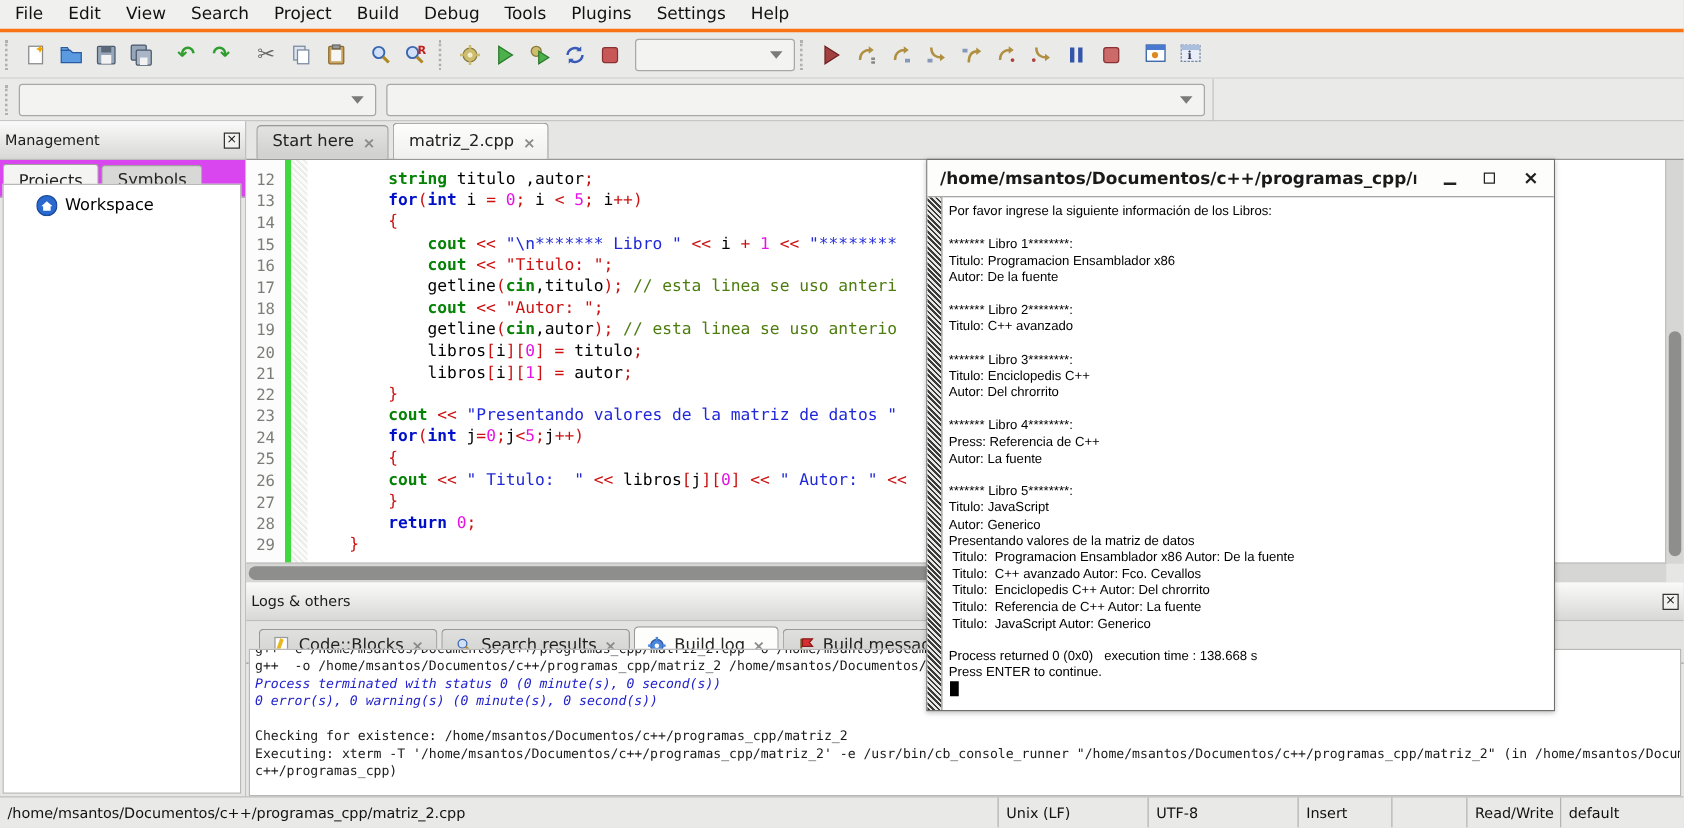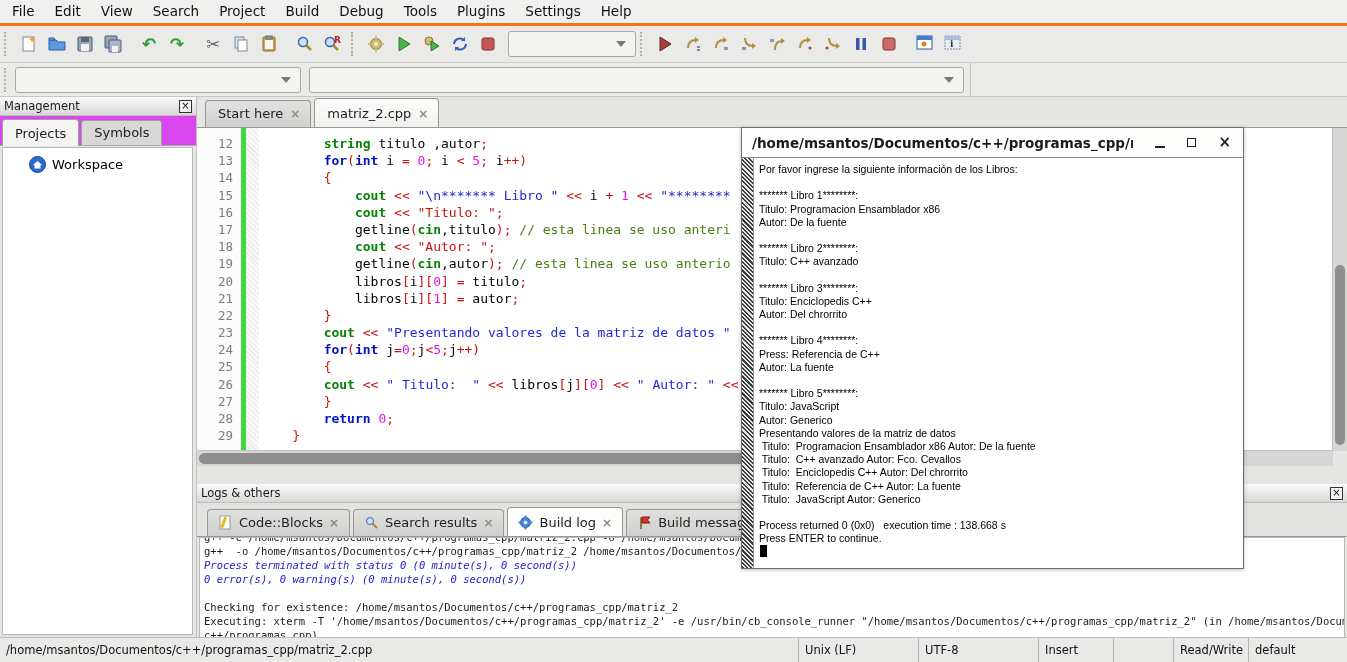--- a/index.html
+++ b/index.html
@@ -20,57 +20,57 @@
   .glyph{font-size:17px;line-height:17px;}
   .g-green{color:#2f9e2f;font-weight:bold;}
   .g-grey{color:#666;}
   .combo{height:26px;background:#f3f3f1;border:1px solid #a8a8a6;border-radius:3px;display:flex;align-items:center;justify-content:flex-end;box-sizing:border-box;}
   .combo .arrow{width:0;height:0;border-left:5px solid transparent;border-right:5px solid transparent;border-top:6px solid #7a7a78;margin-right:9px;}
   .combo .cval{flex:1;padding-left:6px;font-size:12px;color:#222;}
   .tb-endline{width:1px;height:34px;background:#c2c2c0;}
 
   
   .left-panel{position:absolute;left:0;top:97px;width:197px;height:540px;background:#e6e6e4;border-right:1px solid #c0c0be;box-sizing:border-box;}
-  .caption{height:19px;background:linear-gradient(#fafafa,#d8d8d6);border-bottom:1px solid #bdbdbb;display:flex;align-items:center;font-size:11.5px;padding:0 4px;box-sizing:border-box;color:#1a1a1a;justify-content:space-between;}
+  .caption{height:31px;background:linear-gradient(#fafafa,#d8d8d6);border-bottom:1px solid #bdbdbb;display:flex;align-items:center;font-size:11.5px;padding:0 4px;box-sizing:border-box;color:#1a1a1a;justify-content:space-between;}
   .caption .cap-label{flex:1;}
   .capclose{width:13px;height:13px;border:1px solid #333;background:#f2f2f0;display:flex;align-items:center;justify-content:center;font-size:10px;line-height:10px;color:#111;box-sizing:border-box;}
   .mgmt-tabs{display:flex;align-items:flex-end;height:29px;padding-left:2px;border-bottom:1px solid #a8a8a6;background:#d946ef;}
   .mtab{font-size:13px;padding:4px 12px 5px 12px;border:1px solid #a0a09e;border-bottom:none;background:linear-gradient(#dcdcda,#cecec c);margin-right:2px;border-radius:3px 3px 0 0;background:#d8d8d6;color:#222;}
   .mtab.active{background:#f4f4f2;position:relative;top:1px;padding-top:6px;}
   .tree{position:absolute;left:2px;right:3px;top:50px;bottom:2px;background:#ffffff;border:1px solid #b8b8b6;}
   .tree-item{display:flex;align-items:center;gap:6px;padding:8px 0 0 26px;font-size:13px;color:#000;}
 
   
   .notebook{position:absolute;left:197px;top:97px;width:1150px;height:369px;}
   .etabs{position:absolute;left:0;top:0;right:0;height:31px;display:flex;align-items:flex-end;padding-left:8px;border-bottom:1px solid #989896;box-sizing:border-box;}
   .etab{display:flex;align-items:center;gap:7px;font-size:13px;padding:5px 10px 6px 12px;border:1px solid #989896;border-bottom:none;border-radius:4px 4px 0 0;background:linear-gradient(#e2e2e0,#d0d0ce);margin-right:3px;color:#222;}
   .etab.active{background:linear-gradient(#fdfdfc,#f0f0ee);position:relative;padding-top:7px;z-index:2;}
   .tab-x{color:#8a8a88;font-weight:bold;font-size:12px;line-height:12px;}
   .editor{position:absolute;left:0;top:31px;right:14px;bottom:15px;background:#ffffff;display:flex;overflow:hidden;}
-  .gutter{width:44px;background:#fcfcfc;color:#7c7c7a;font-family:"DejaVu Sans Mono","Liberation Mono",monospace;font-size:12.5px;text-align:right;padding:7px 8px 0 0;box-sizing:border-box;}
+  .gutter{width:31px;background:#fcfcfc;color:#7c7c7a;font-family:"DejaVu Sans Mono","Liberation Mono",monospace;font-size:12.5px;text-align:right;padding:7px 8px 0 0;box-sizing:border-box;}
   .gnum{height:17.2px;line-height:17.2px;}
   .changebar{width:5px;background:#3fd83f;}
   .foldmargin{width:13px;background:repeating-linear-gradient(45deg,#ececea 0 1.5px,#fbfbf9 1.5px 3.5px);}
   .code{flex:1;padding:7px 0 0 2px;font-family:"DejaVu Sans Mono","Liberation Mono",monospace;font-size:13px;overflow:hidden;}
   .cl{height:17.2px;line-height:17.2px;white-space:pre;}
   .tk-pln{color:#000;}
   .tk-kw{color:#0010c8;font-weight:bold;}
   .tk-lib{color:#068206;font-weight:bold;}
   .tk-op{color:#cc1111;}
   .tk-num{color:#e613e6;}
   .tk-strB{color:#2028d8;}
   .tk-strR{color:#cc1111;}
   .tk-cmt{color:#4d7c0f;}
   .hscroll{position:absolute;left:0;right:14px;bottom:0;height:15px;background:#d6d6d4;border-top:1px solid #c0c0be;}
   .hthumb{position:absolute;left:2px;top:2px;height:11px;width:72%;background:#8e8e8c;border-radius:6px;}
   .vscroll{position:absolute;right:0;top:31px;bottom:15px;width:14px;background:#d6d6d4;border-left:1px solid #c0c0be;}
   .vthumb{position:absolute;left:2px;top:137px;width:10px;height:180px;background:#8e8e8c;border-radius:5px;}
 
   
-  .logs{position:absolute;left:197px;top:484px;width:1150px;height:171px;background:#e6e6e4;}
+  .logs{position:absolute;left:197px;top:466px;width:1150px;height:171px;background:#e6e6e4;}
   .ltabs{display:flex;align-items:flex-end;height:34px;padding-left:10px;border-bottom:1px solid #989896;box-sizing:border-box;background:#e3e3e1;}
   .ltab{display:flex;align-items:center;gap:6px;font-size:13px;padding:5px 10px 6px 10px;border:1px solid #989896;border-bottom:none;border-radius:4px 4px 0 0;background:linear-gradient(#e0e0de,#cfcfcd);margin-right:3px;color:#222;}
   .ltab.active{background:#fdfdfc;position:relative;padding-top:7px;}
   .logbody{position:absolute;left:2px;right:2px;top:53px;bottom:0;background:#ffffff;border:1px solid #b8b8b6;overflow:hidden;font-family:"DejaVu Sans Mono","Liberation Mono",monospace;font-size:10.5px;}
   .logbody .inner{margin-top:-8px;padding-left:4px;}
   .bl-pln,.bl-blue,.bl-clip{height:14px;line-height:14px;white-space:pre;color:#1a1a1a;}
   .bl-blue{color:#2222cc;font-style:italic;}
 
   
   .statusbar{position:absolute;left:0;top:637px;width:1347px;height:25px;background:#e9e9e7;border-top:1px solid #bdbdbb;display:flex;font-size:11.5px;color:#111;box-sizing:border-box;}

